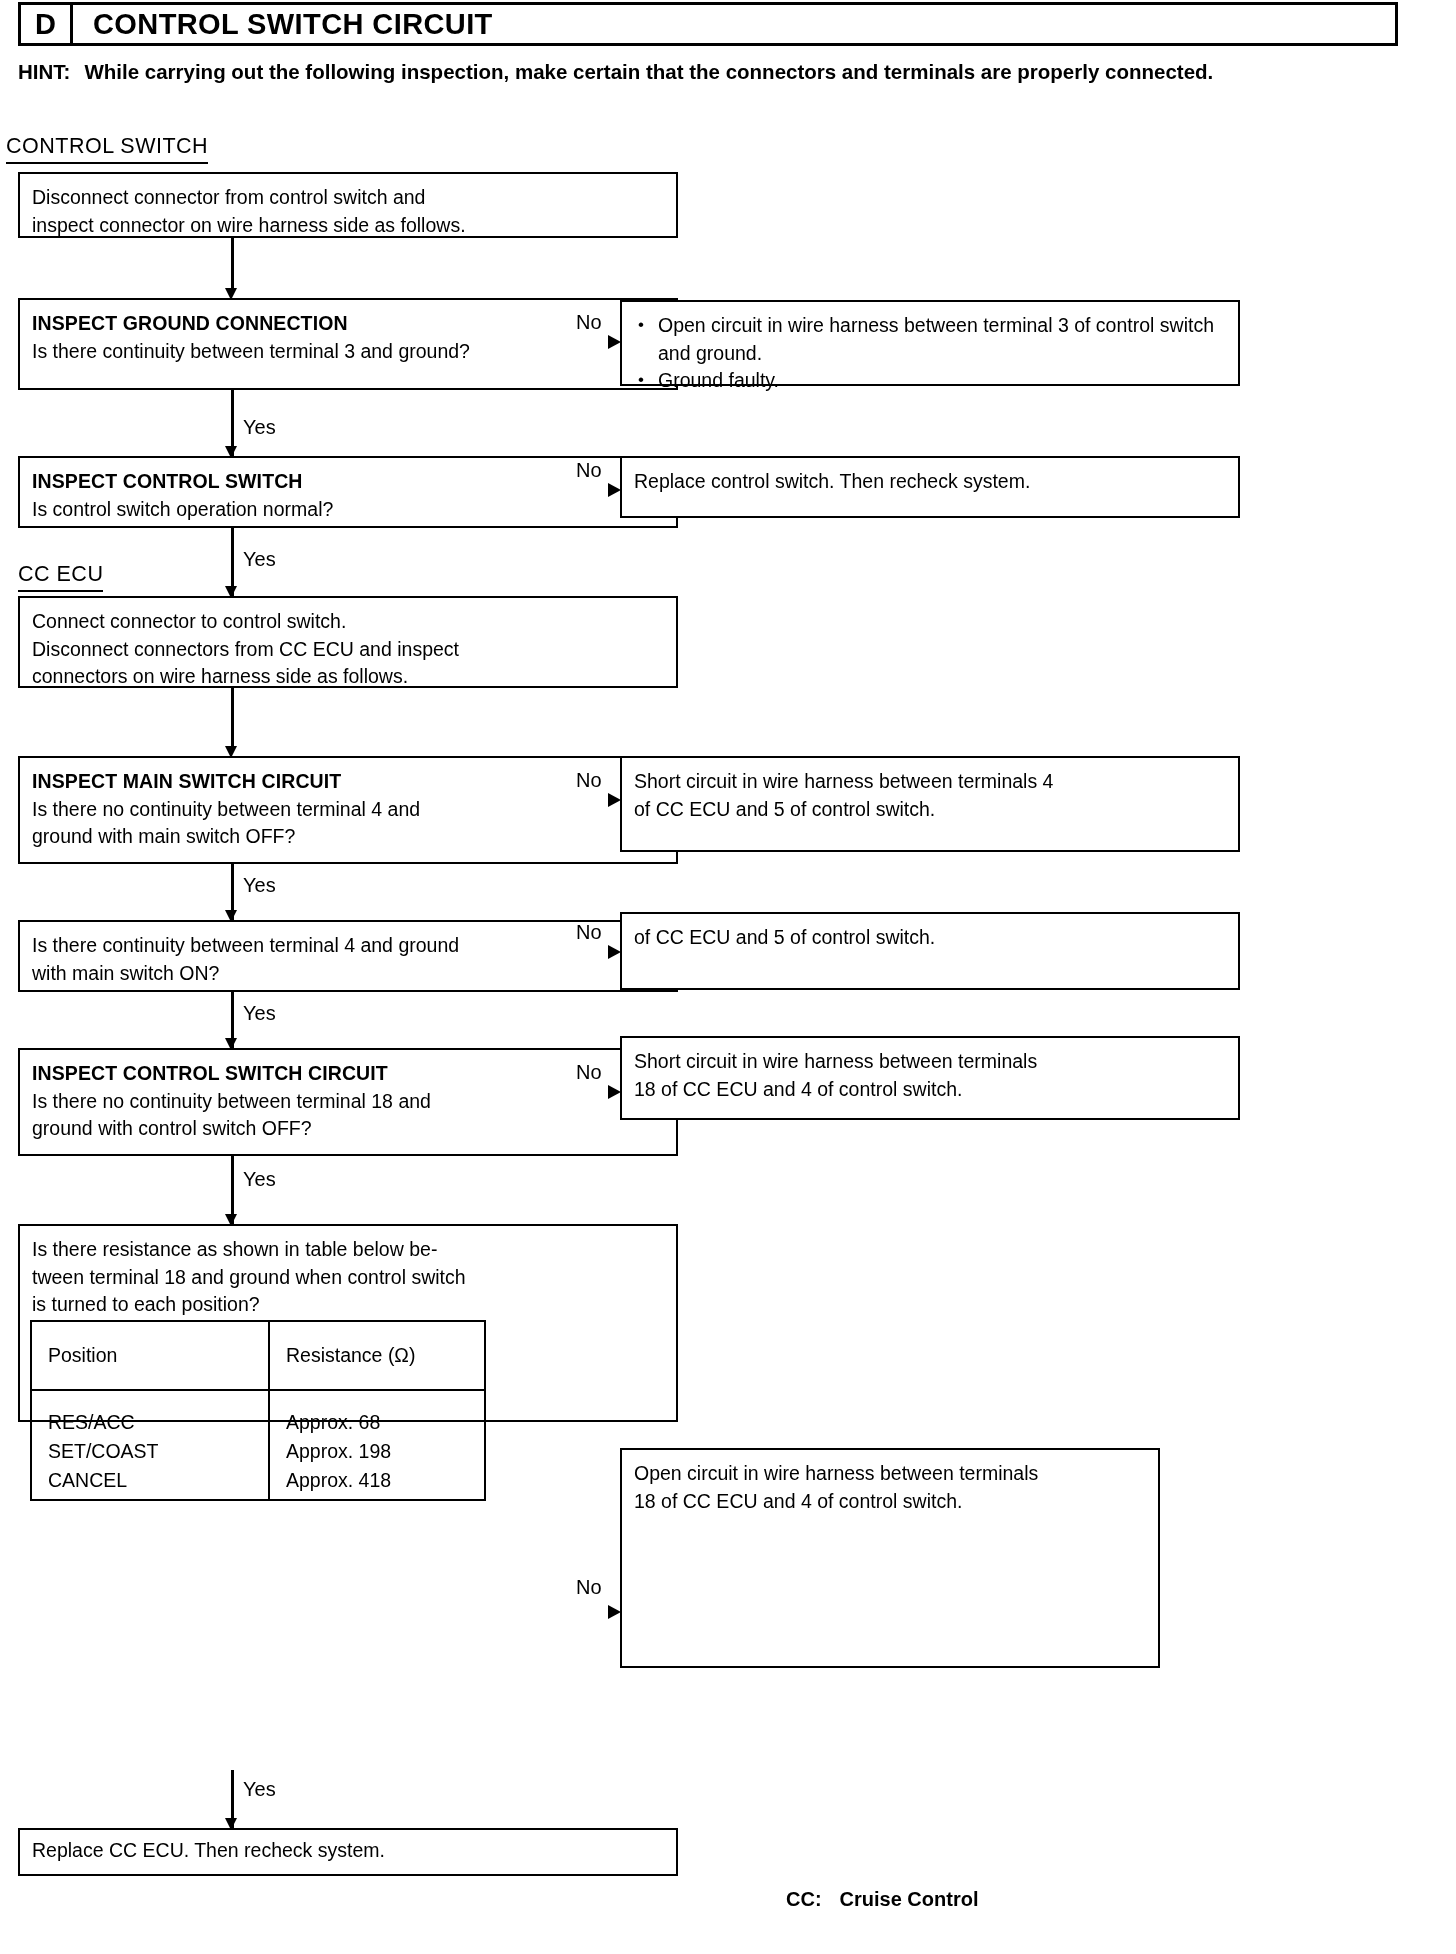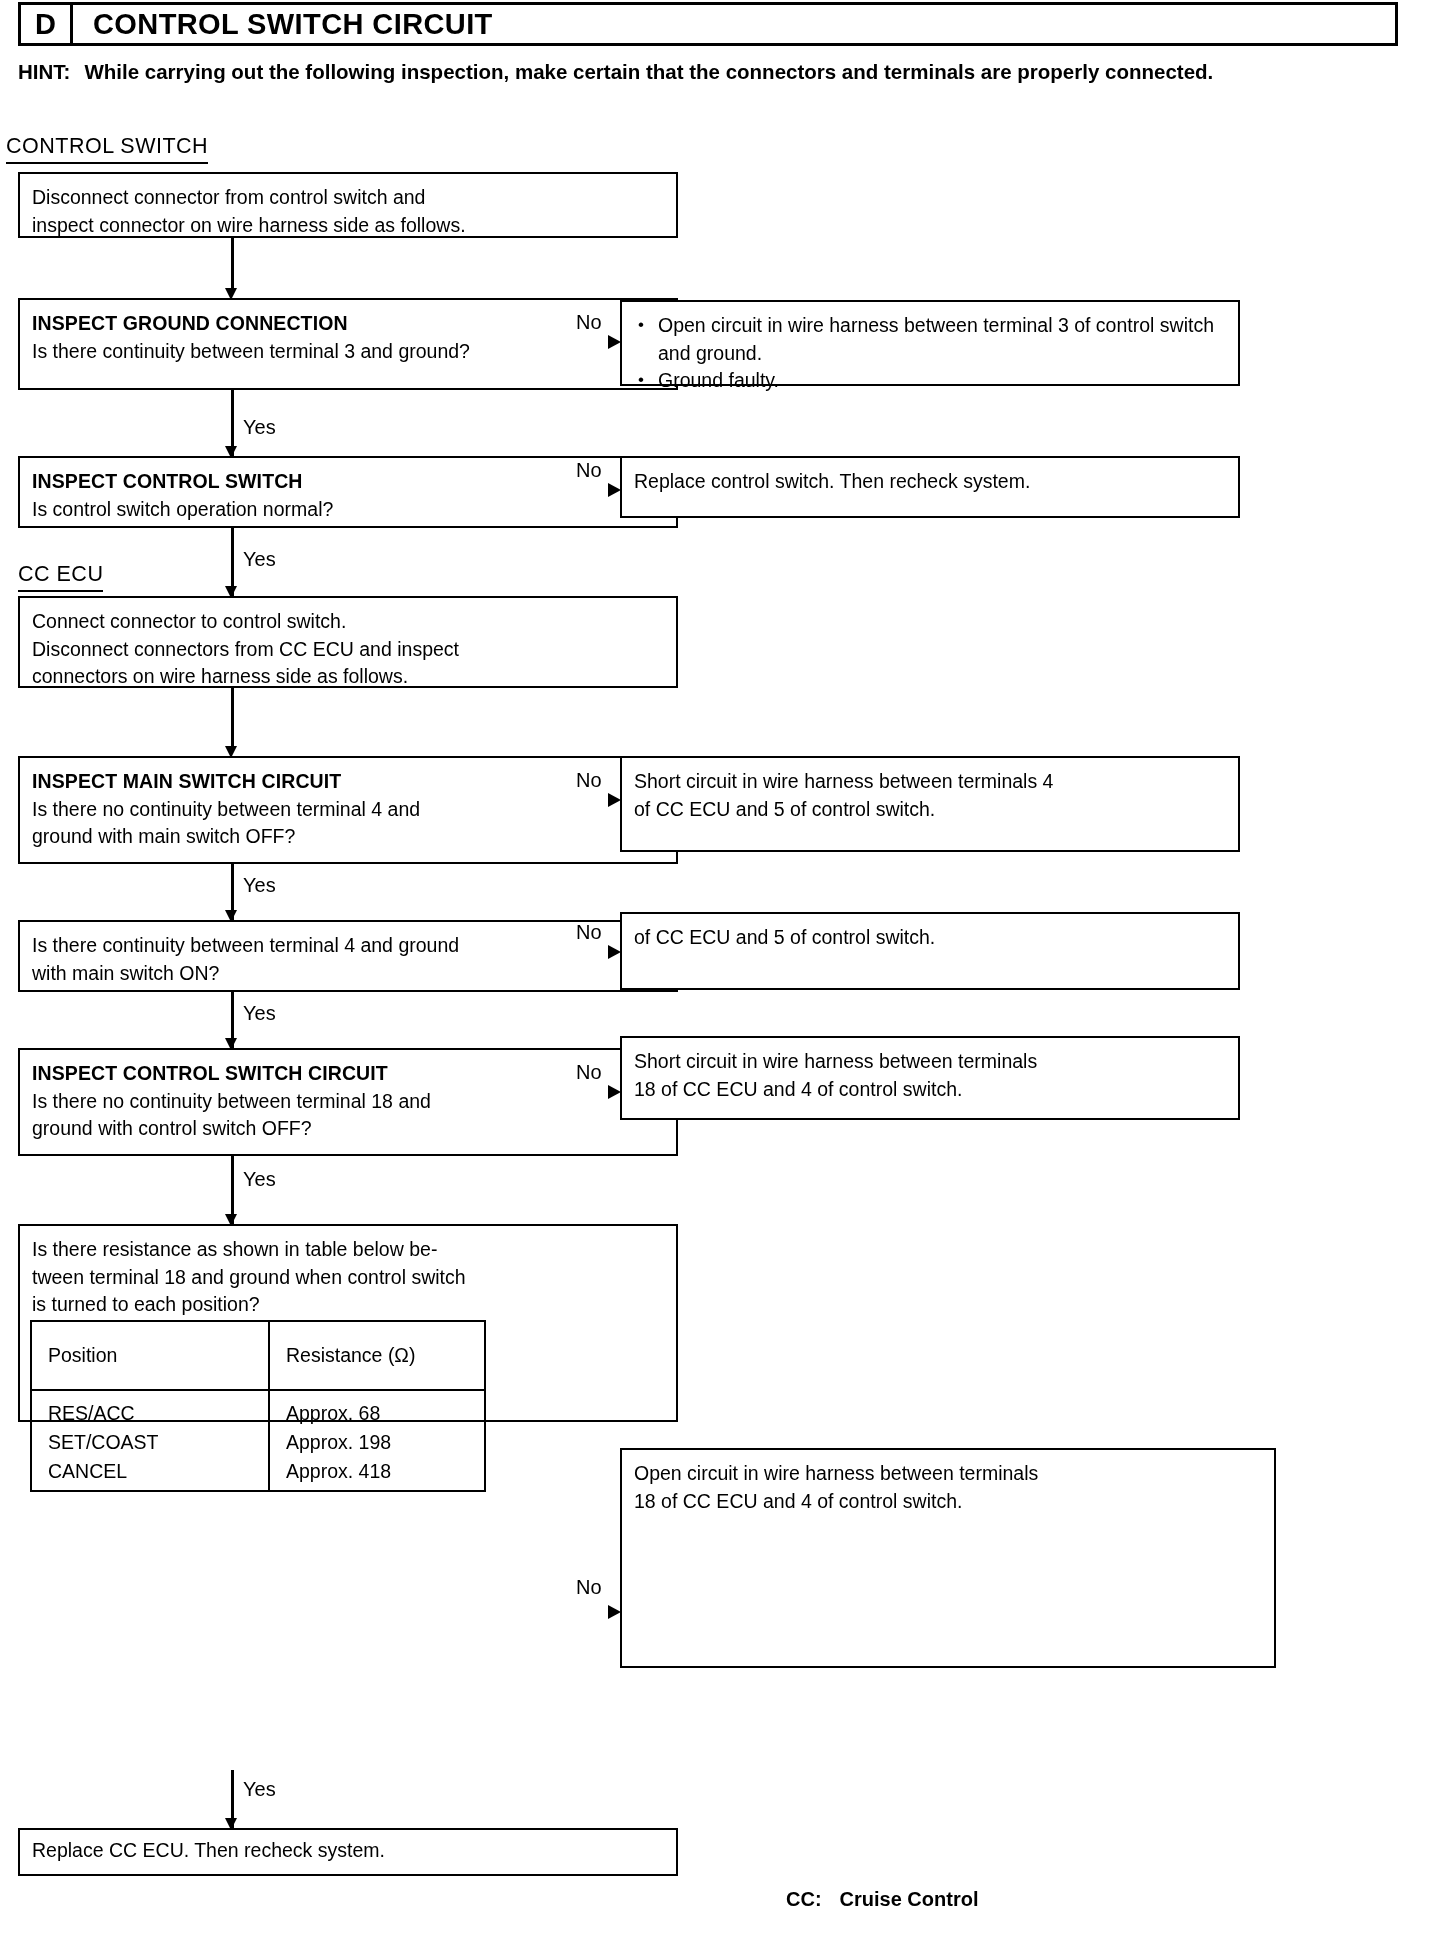--- a/index.html
+++ b/index.html
@@ -154,21 +154,21 @@
     font-size: 19.5px;
     font-weight: normal;
     padding: 3px 8px;
     white-space: nowrap;
   }
   .res-table th {
     text-align: center;
     padding: 22px 8px;
   }
   .res-table td { border-top: none; border-bottom: none; }
-  .res-table tbody tr:first-child td { padding-top: 11px; margin-top: 44px; }
+  .res-table tbody tr:first-child td { padding-top: 20px; margin-top: 44px; }
   .res-table tbody tr:last-child td { padding-bottom: 7px; }
   .res-table .col-pos { width: 212px; text-align: left; padding-left: 16px; }
   .res-table .col-res { width: 190px; text-align: left; padding-left: 16px; }
 
   
   .footnote {
     position: absolute;
     font-size: 20px;
     font-weight: bold;
     white-space: nowrap;
@@ -330,21 +330,21 @@
       <td class="col-pos">CANCEL</td>
       <td class="col-res">Approx. 418</td>
     </tr>
   </tbody>
 </table>
 
 <div class="hline" style="left:678px; top:1612px; width:48px;"></div>
 <div class="arrow-right" style="left:608px; top:1605px;"></div>
 <div class="edge-label" style="left:576px; top:1576px;">No</div>
 
-<div class="box" style="left:620px; top:1448px; width:656px; height:220px;">
+<div class="box" style="left:620px; top:1448px; width:540px; height:220px;">
   <div class="line">Open circuit in wire harness between terminals</div>
   <div class="line">18 of CC ECU and 4 of control switch.</div>
 </div>
 
 <div class="vline" style="left:231px; top:1770px; height:58px;"></div>
 <div class="arrow-down" style="left:225px; top:1818px;"></div>
 <div class="edge-label" style="left:243px; top:1778px;">Yes</div>
 
 <div class="box" style="left:18px; top:1828px; width:660px; height:48px; padding-top:7px;">
   <div class="line">Replace CC ECU. Then recheck system.</div>

